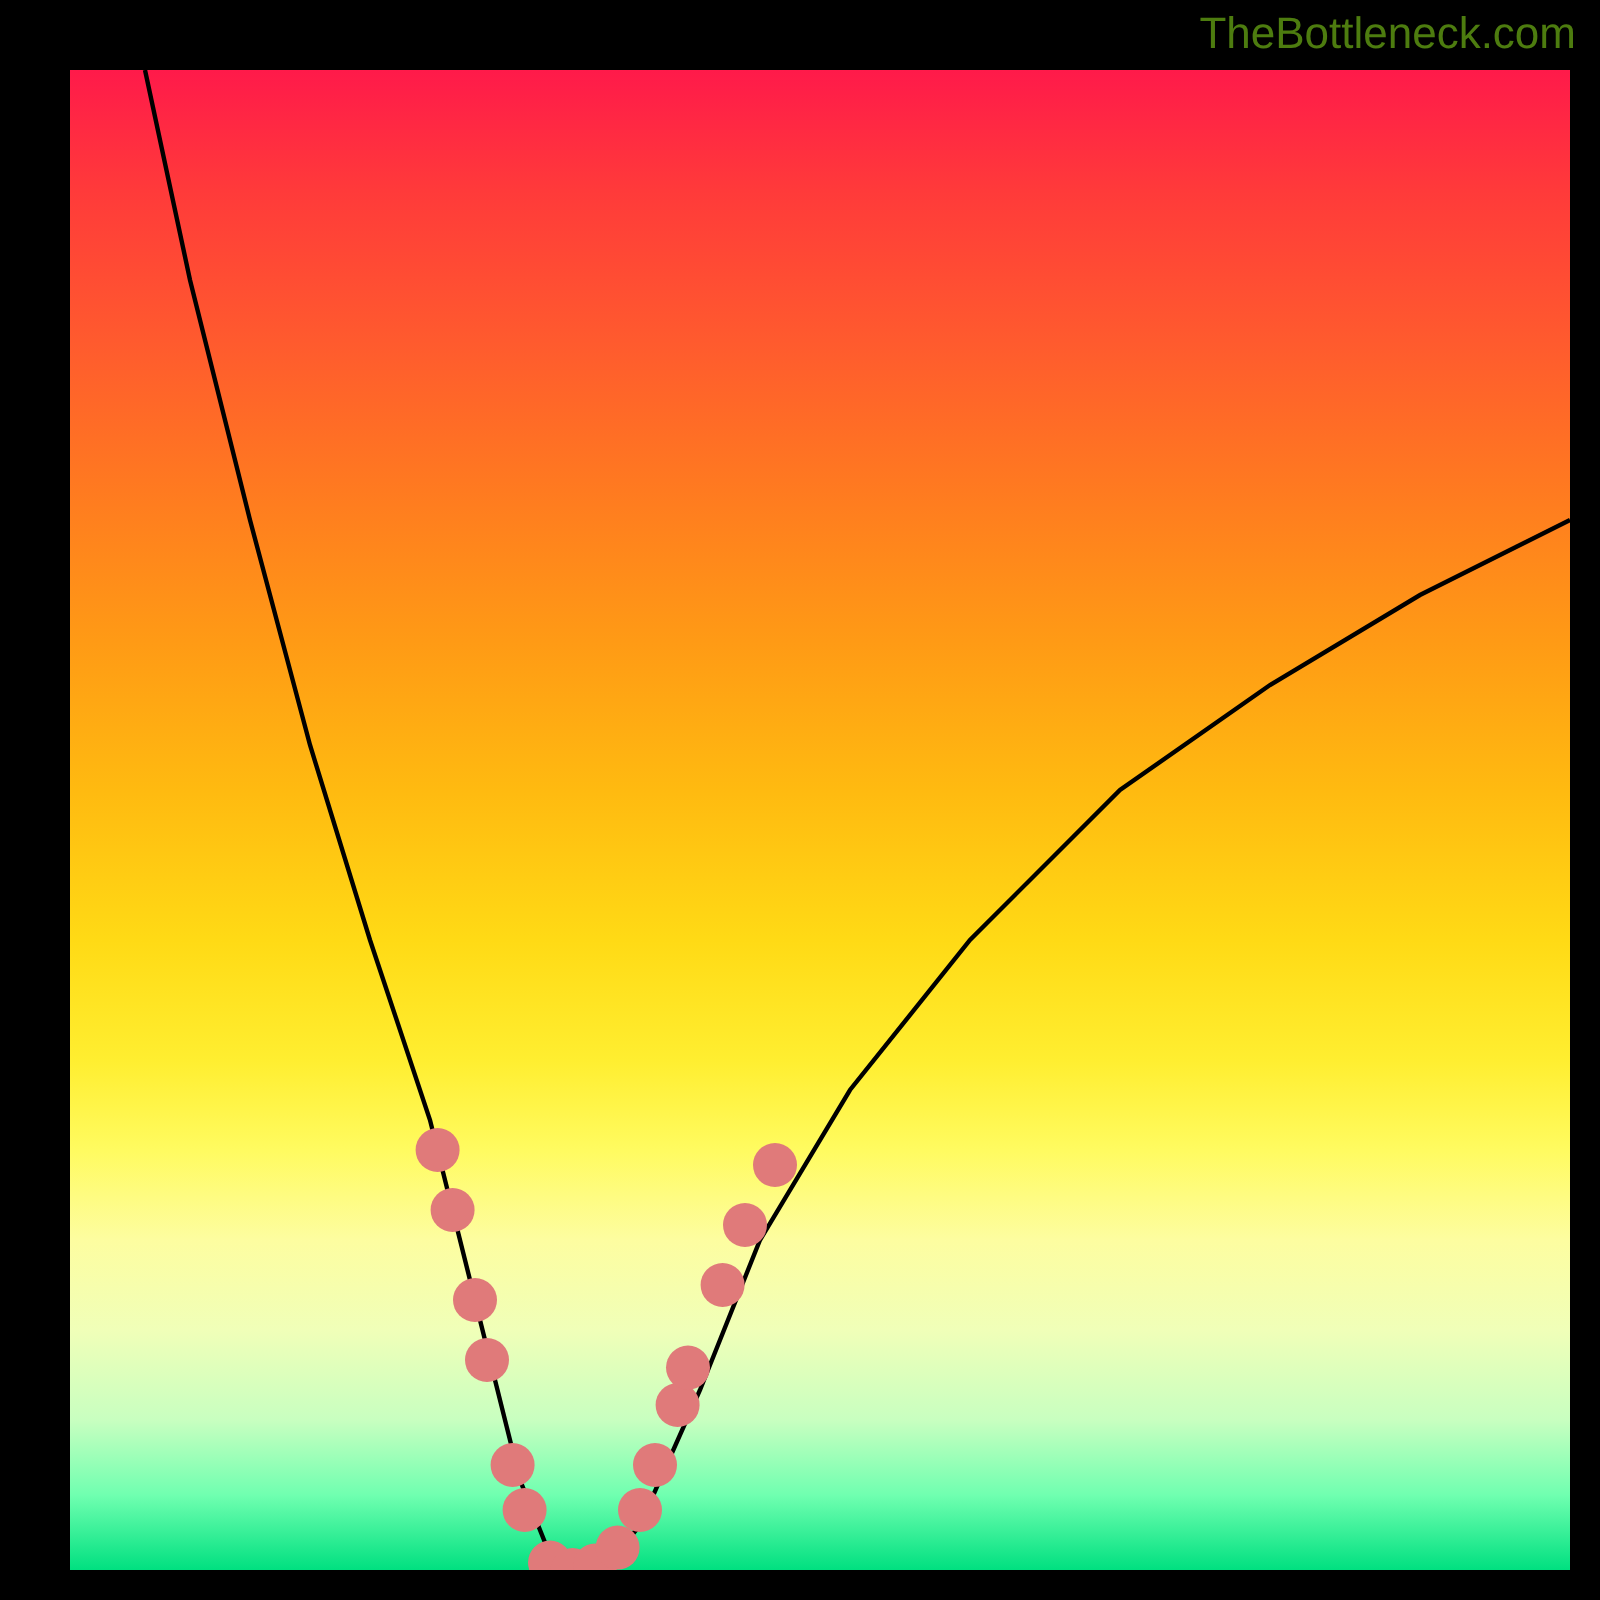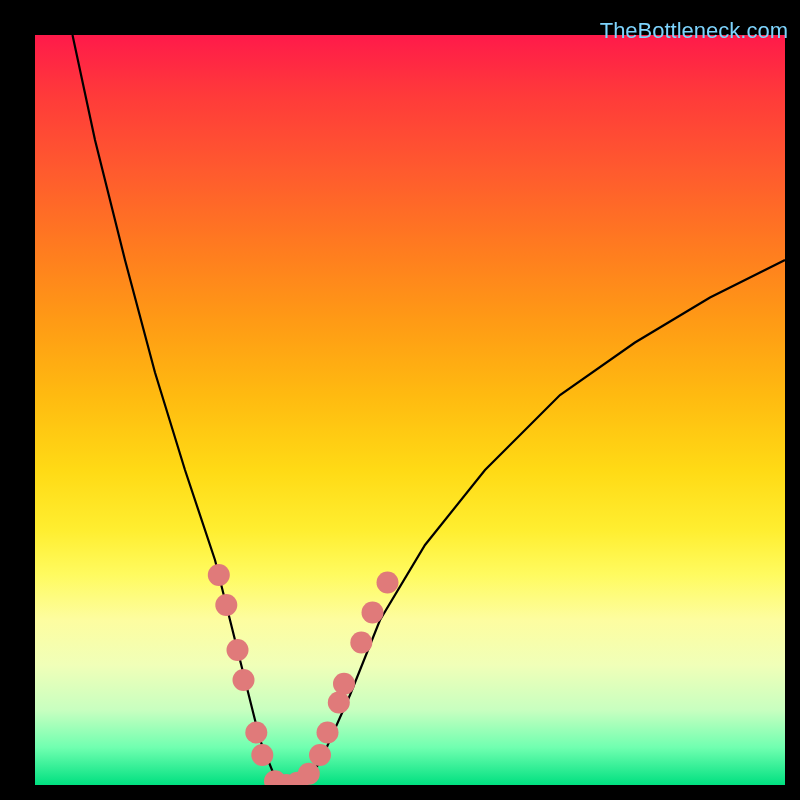--- a/index.html
+++ b/index.html
@@ -6,23 +6,23 @@
     margin: 0;
     padding: 0;
     width: 800px;
     height: 800px;
     background: #000;
     position: relative;
     font-family: Arial, sans-serif;
   }
   .watermark {
     position: absolute;
-    top: 18px;
+    top: 4px;
     right: 12px;
-    color: #7dd3fc;
+    color: #4d7c0f;
     font-size: 22px;
     font-weight: 500;
     z-index: 10;
   }
   .plot-area {
     position: absolute;
     left: 35px;
     top: 35px;
     width: 750px;
     height: 750px;

